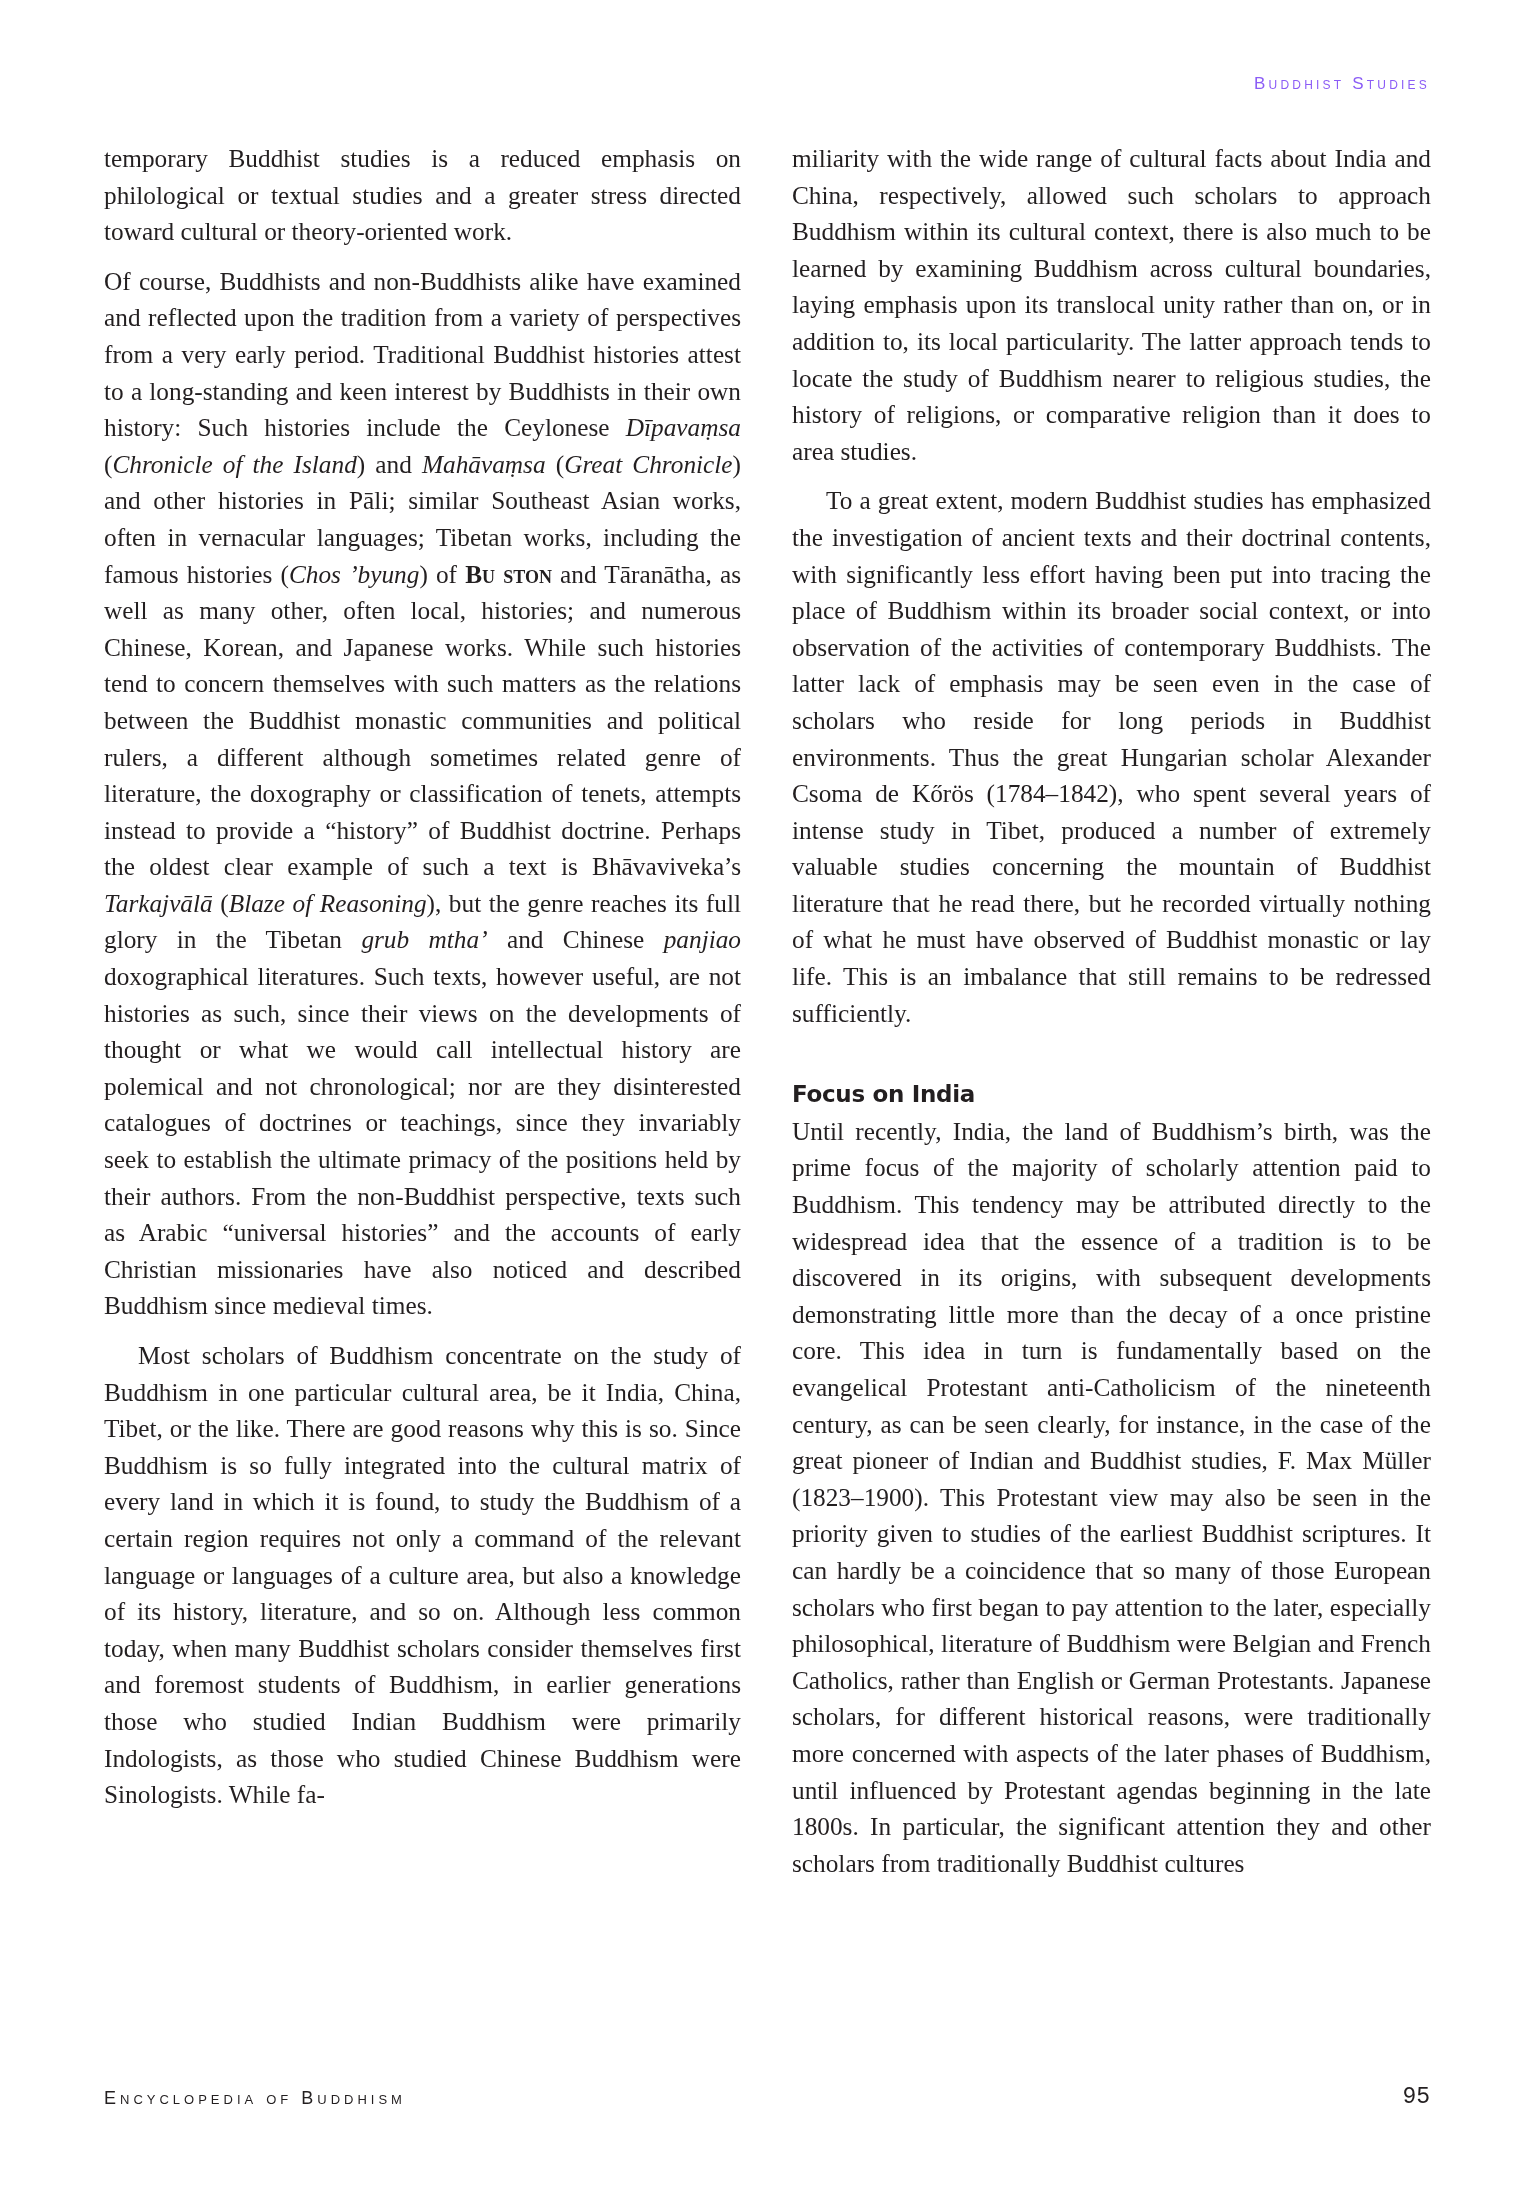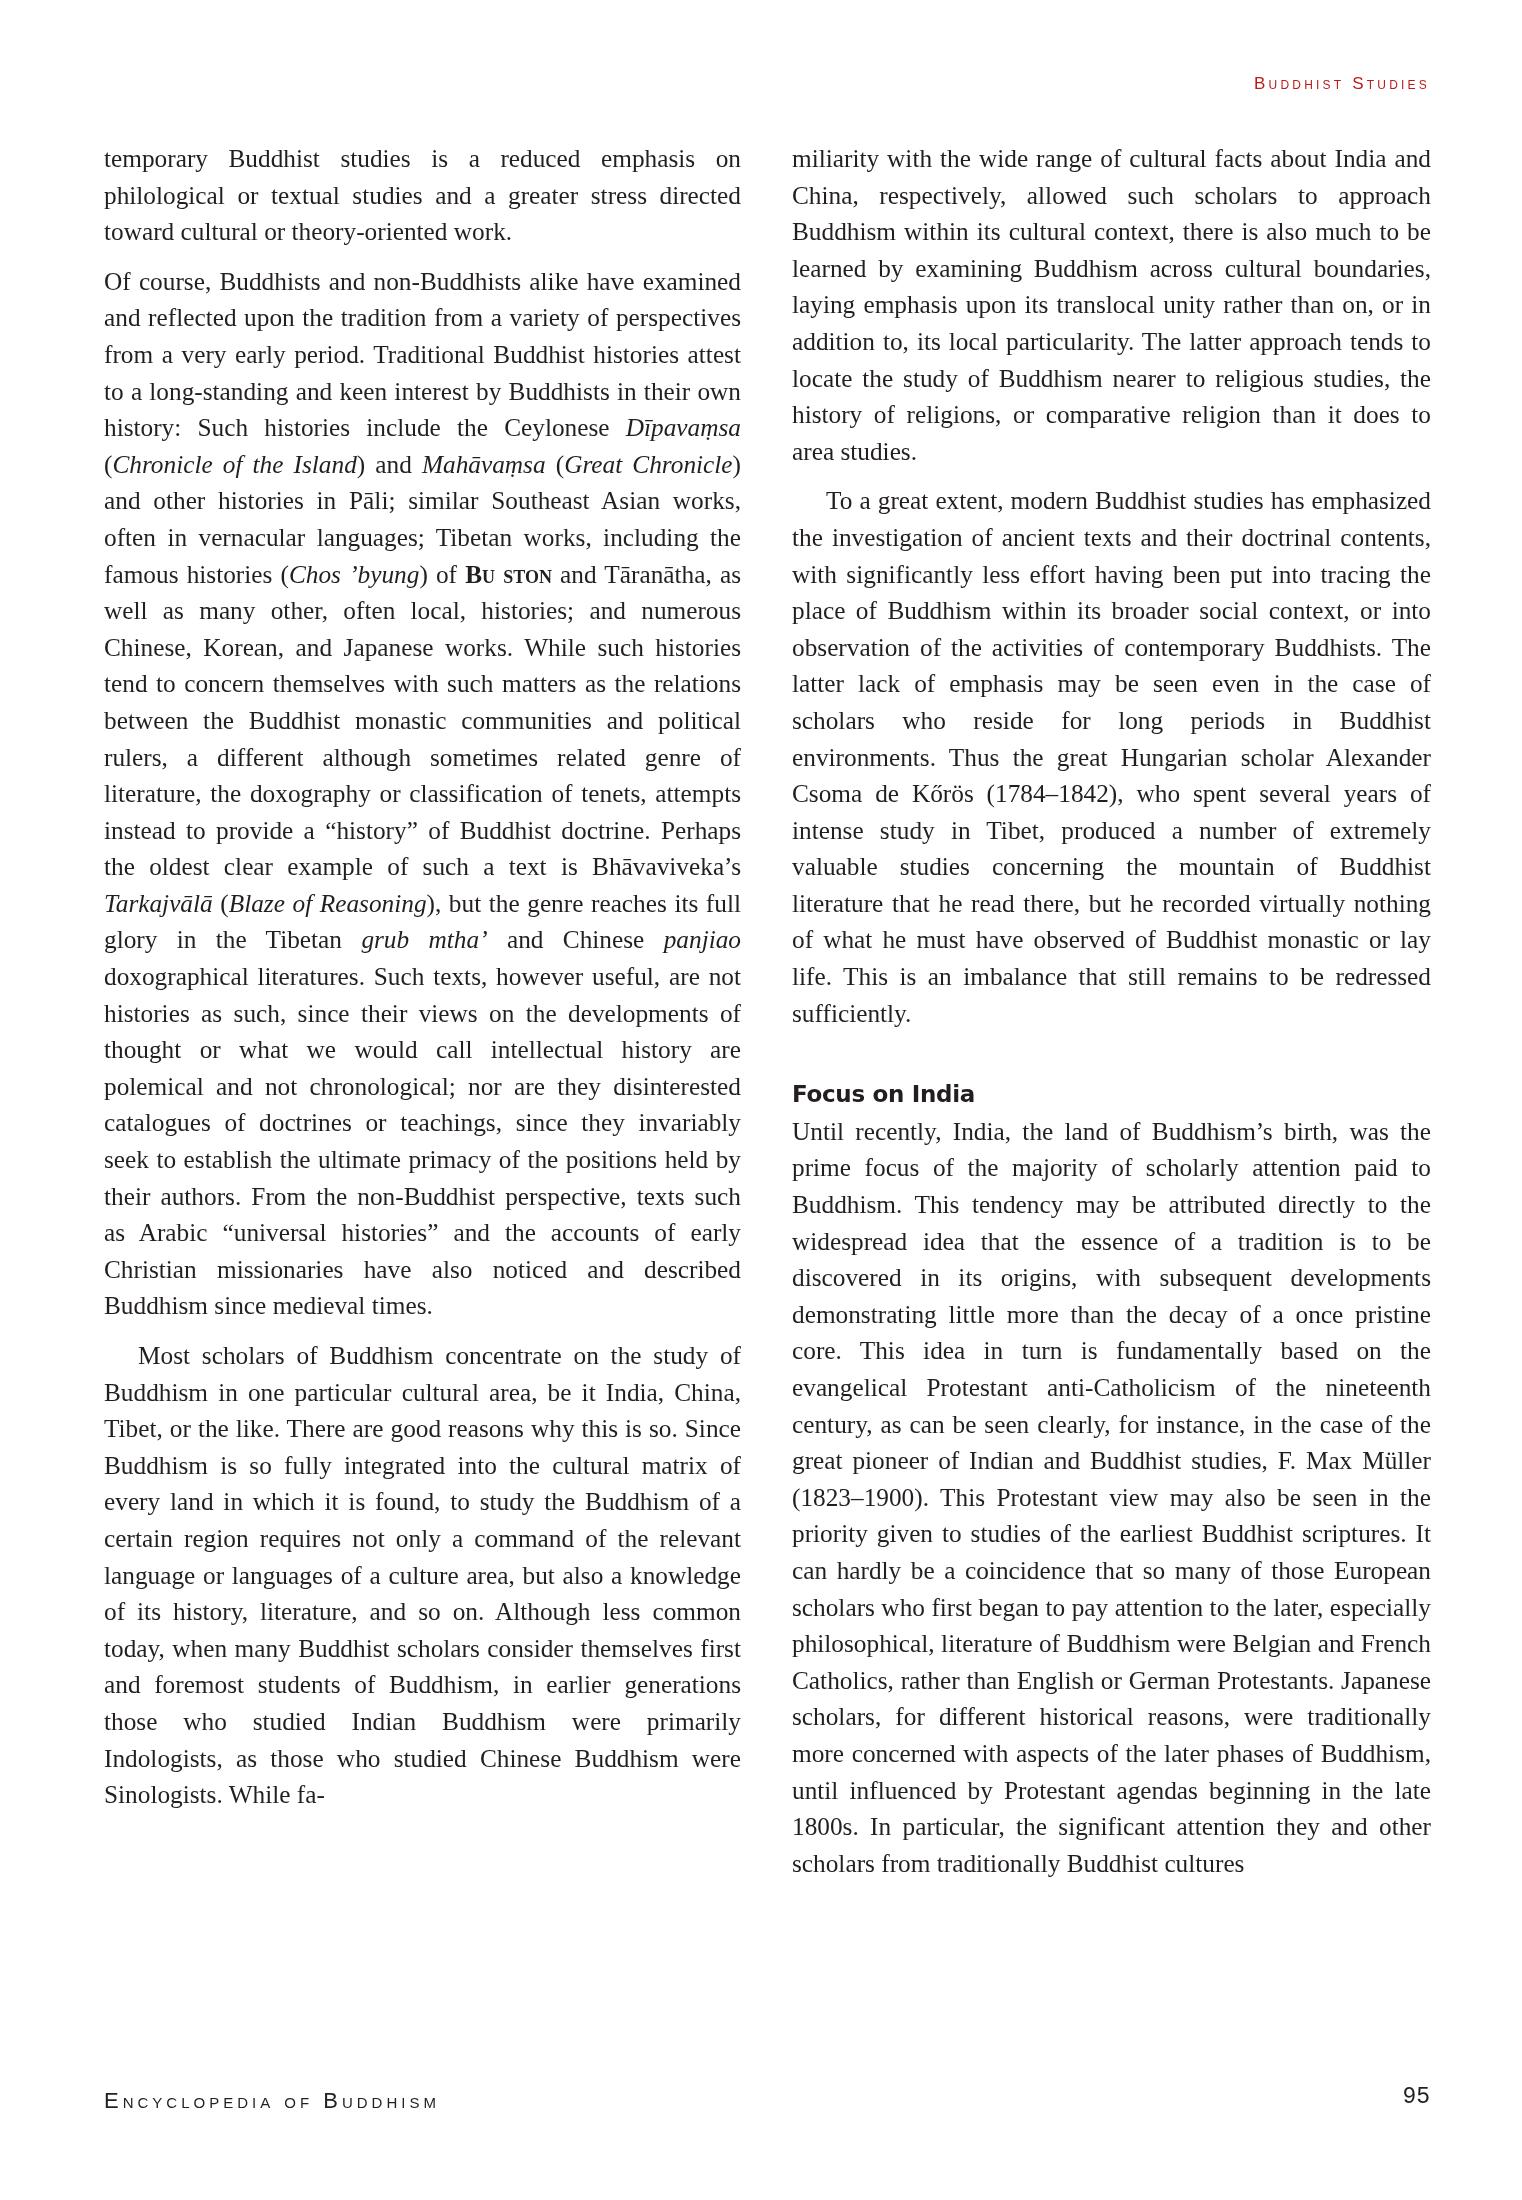--- a/index.html
+++ b/index.html
@@ -16,21 +16,21 @@
       font-family: "Liberation Serif", "DejaVu Serif", serif;
     }
     .running-head {
       position: absolute;
       top: 74px;
       right: 92px;
       font-family: "Liberation Sans", "DejaVu Sans", sans-serif;
       font-size: 17px;
       letter-spacing: 3.2px;
       font-variant: small-caps;
-      color: #b91c1c;
+      color: #8b5cf6;
     }
     .column {
       position: absolute;
       top: 140px;
       width: 637px;
       font-size: 25.3px;
       line-height: 36.6px;
       text-align: justify;
       hyphens: none;
     }
@@ -55,21 +55,21 @@
     }
     .column .sc {
       font-variant: small-caps;
       font-weight: bold;
     }
     .footer-title {
       position: absolute;
       top: 2088px;
       left: 104px;
       font-family: "Liberation Sans", "DejaVu Sans", sans-serif;
-      font-size: 22px;
+      font-size: 18px;
       letter-spacing: 4px;
       font-variant: small-caps;
       color: #231f20;
     }
     .page-number {
       position: absolute;
       top: 2084px;
       right: 92px;
       font-family: Liberation Mono, monospace;
       font-size: 23px;

